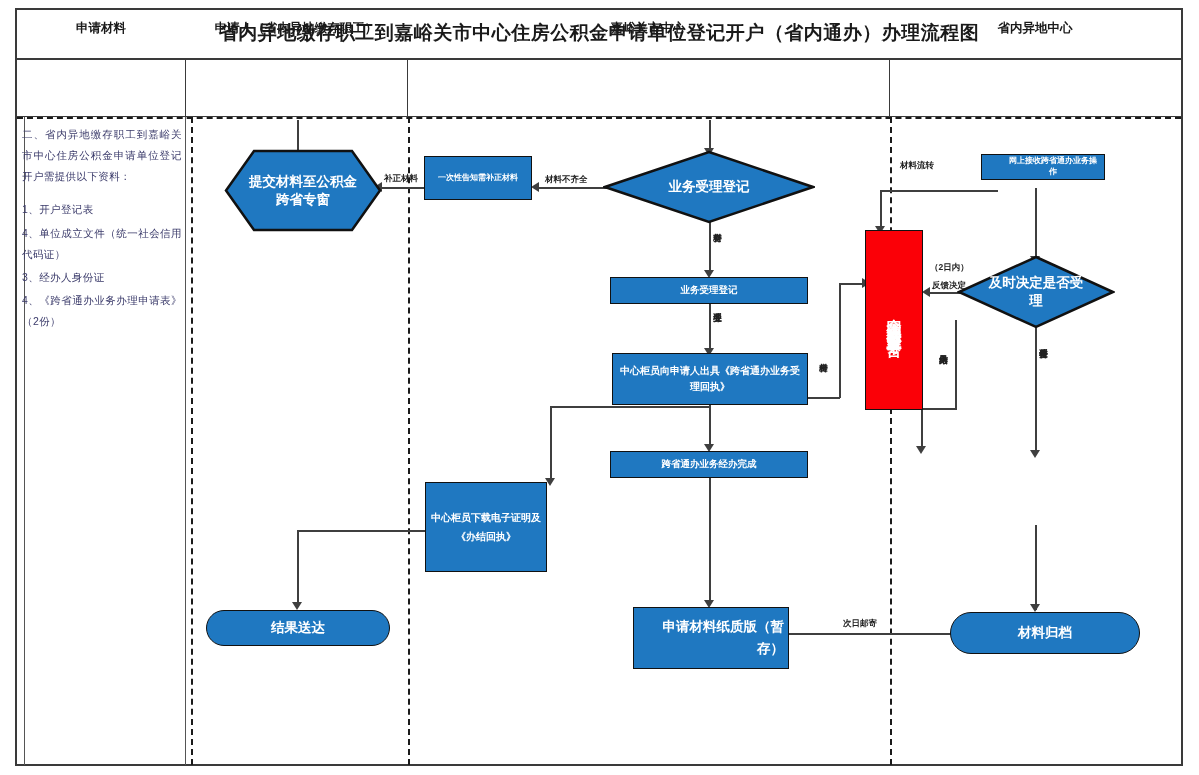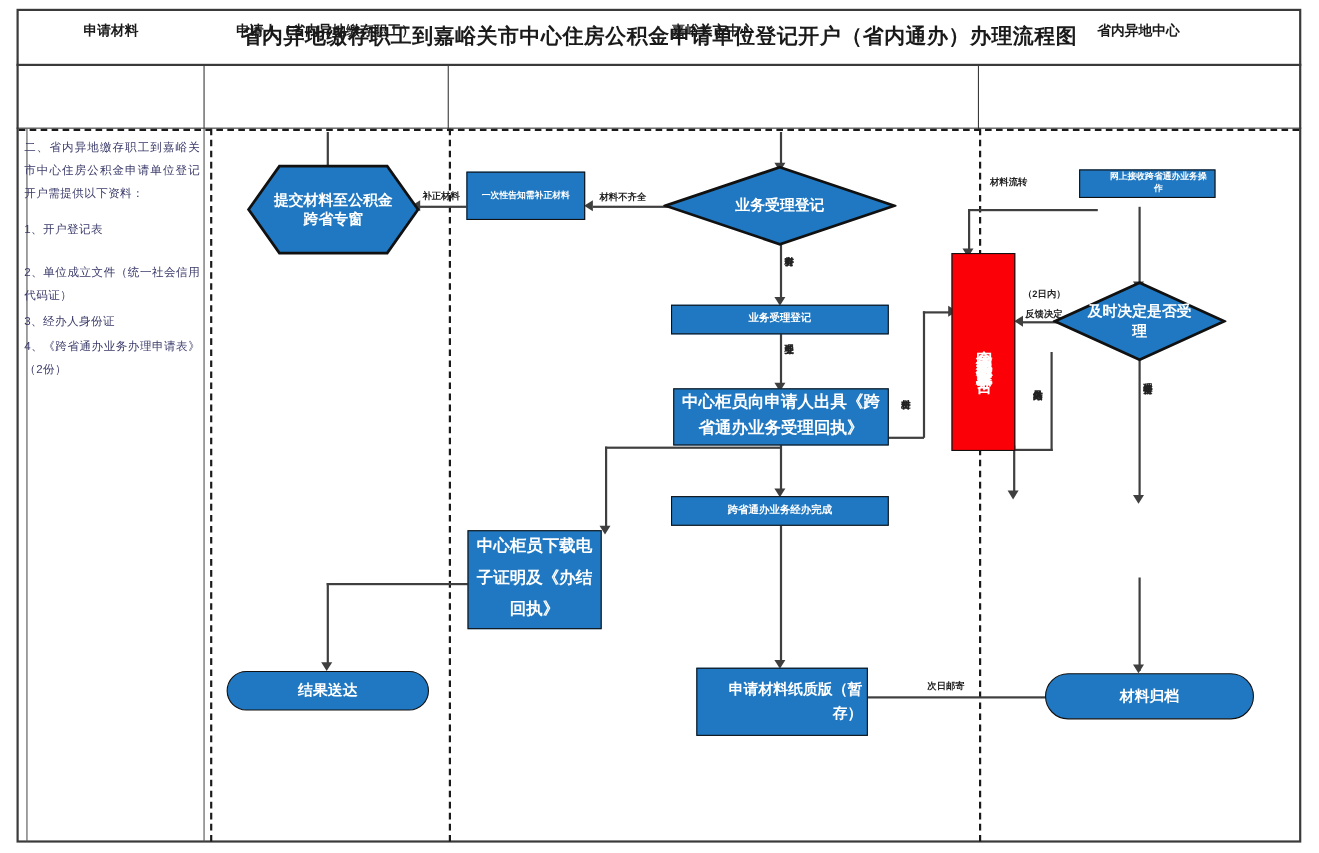--- a/index.html
+++ b/index.html
@@ -29,21 +29,21 @@
   .shape{position:absolute;box-sizing:border-box;display:flex;align-items:center;justify-content:center;
          text-align:center;color:#ffffff;line-height:1.35;}
   .rect{background:#1f78c1;border:1.5px solid #111;}
   .rect-red{background:#fb0007;border:1.5px solid #111;color:#fff;}
   .ellipse{background:#1f78c1;border:1.5px solid #111;border-radius:999px;}
   .hex, .dia{background:transparent;border:none;}
   .hex svg,.dia svg{position:absolute;left:0;top:0;}
   .shape .lbl{position:relative;z-index:2;padding:0 4px;}
 
   .fs13{font-size:13.5px;font-weight:bold;}
-  .fs11{font-size:15px;font-weight:bold;font-family:Liberation Mono, monospace;}
+  .fs11{font-size:10px;font-weight:bold;}
   .fs9{font-size:8px;font-weight:bold;}
   .fs10{font-size:9.5px;font-weight:bold;}
 
   
   .vert-red{writing-mode:vertical-rl;text-orientation:upright;font-size:15px;font-weight:bold;
             letter-spacing:2px;line-height:1.05;color:#fff;}
 
   
   .ln{position:absolute;background:#3f3f3f;}
   .lnh{height:1.6px;}
@@ -93,22 +93,22 @@
 
   <div class="lane-dash-h"></div>
   <div class="solid-col" style="left:24px;"></div>
   <div class="solid-col" style="left:185px;"></div>
   <div class="lane-dash" style="left:191px;"></div>
   <div class="lane-dash" style="left:408px;"></div>
   <div class="lane-dash" style="left:890px;"></div>
 
   <div class="side-txt">
     <p>二、省内异地缴存职工到嘉峪关市中心住房公积金申请单位登记开户需提供以下资料：</p>
-    <p style="margin-bottom:18px;">1、开户登记表</p>
-    <p style="margin-bottom:2px;">2、单位成立文件（统一社会信用代码证）</p>
+    <p style="margin-bottom:3px;">1、开户登记表</p>
+    <p style="margin-bottom:2px;">4、单位成立文件（统一社会信用代码证）</p>
     <p style="margin-bottom:2px;">3、经办人身份证</p>
     <p>4、《跨省通办业务办理申请表》（2份）</p>
   </div>
 
   <div class="ln lnv" style="left:297px;top:120px;height:30px;"></div>
 
   <div class="ln lnv" style="left:709px;top:120px;height:30px;"></div>
   <div class="arrow ar-down" style="left:704px;top:148px;"></div>
 
   <div class="ln lnh" style="left:539px;top:187px;width:110px;"></div>

